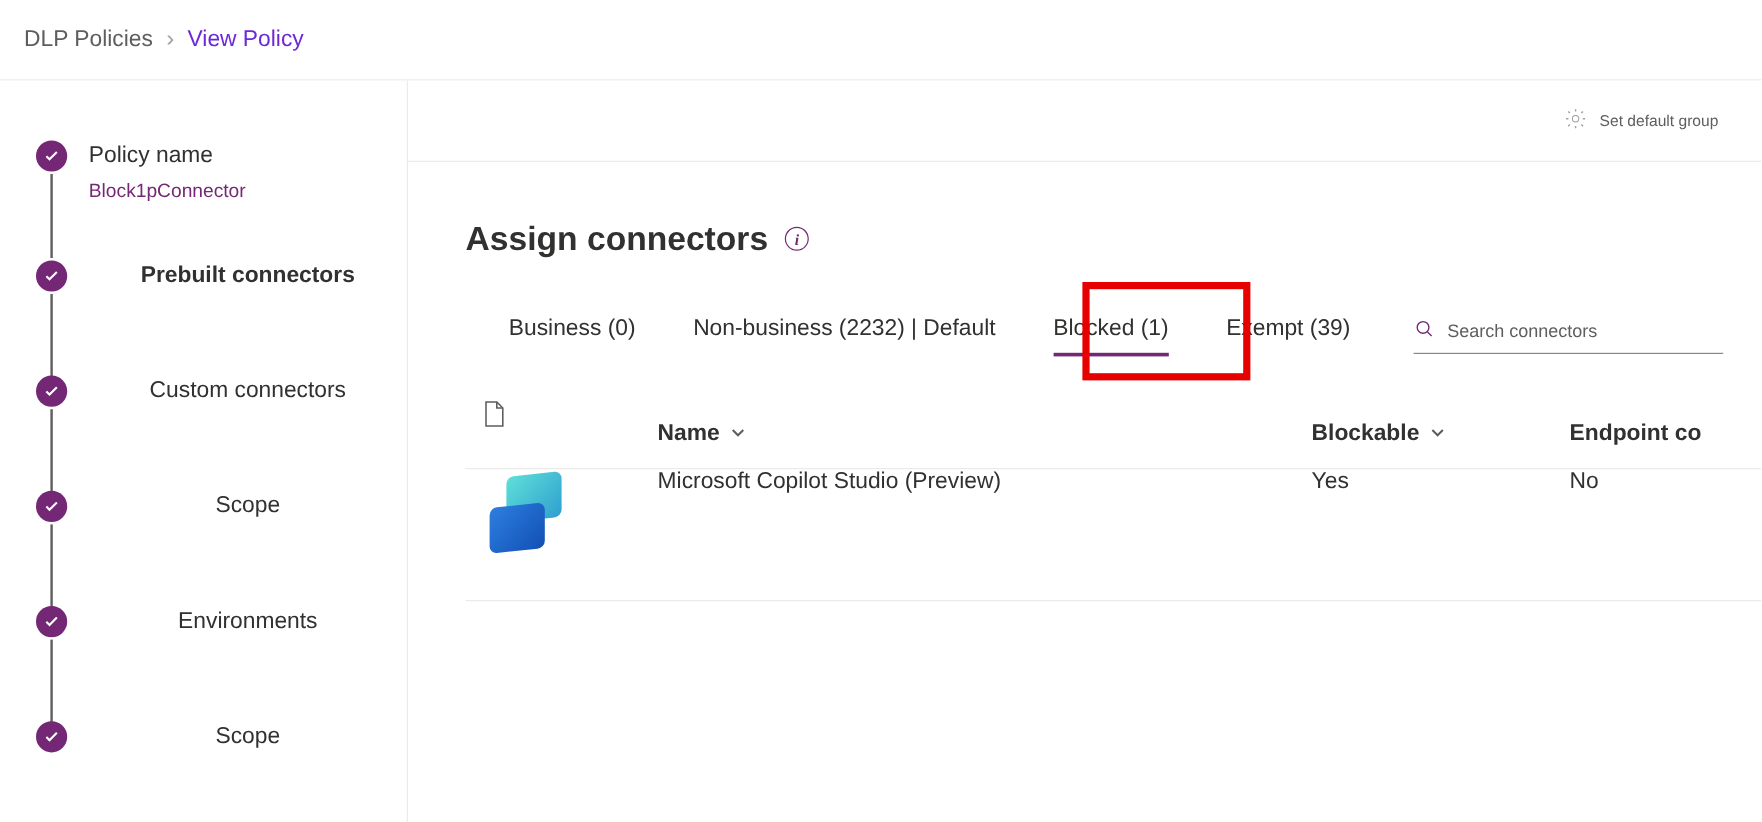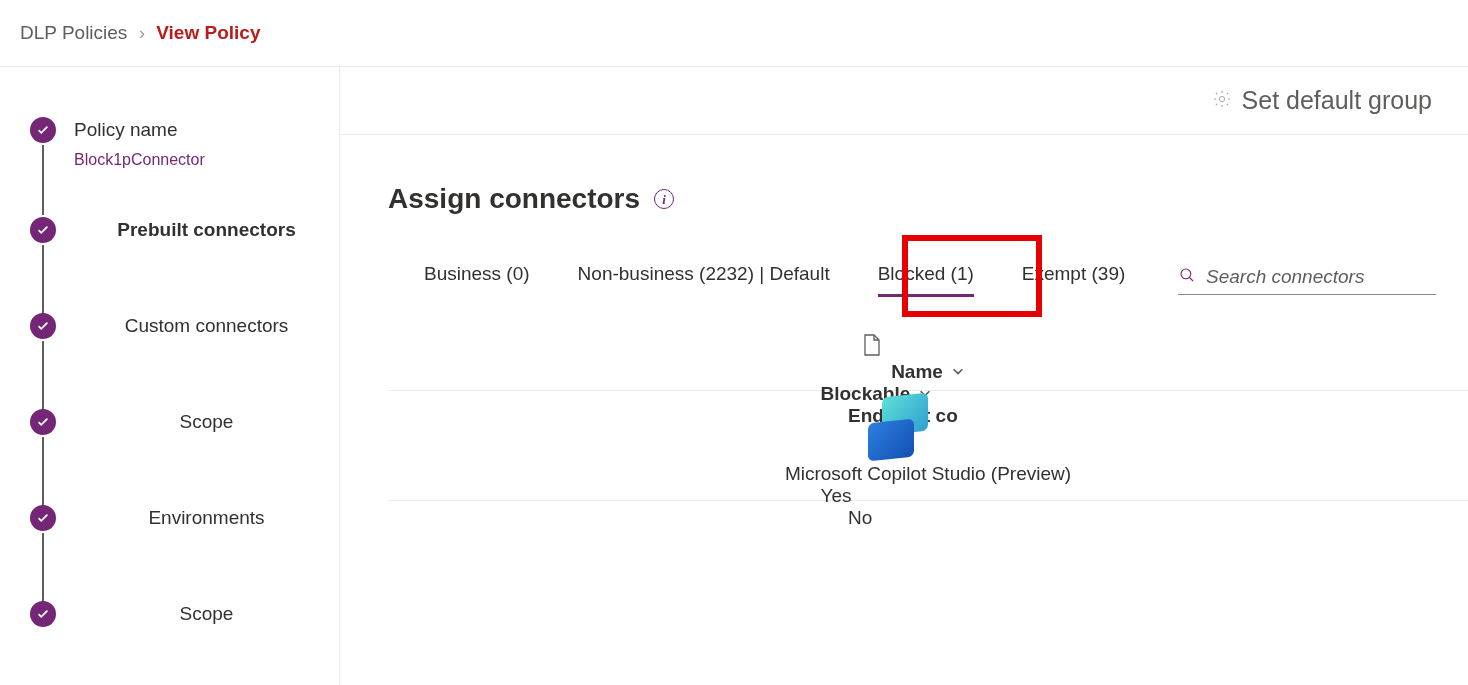--- a/index.html
+++ b/index.html
@@ -13,21 +13,21 @@
     }
 
     
     .breadcrumb-bar {
       padding: 22px 20px 22px 20px;
       border-bottom: 1px solid #edebe9;
       font-size: 19px;
     }
     .breadcrumb-link { color: #605e5c; text-decoration: none; }
     .breadcrumb-sep { color: #a19f9d; margin: 0 6px; }
-    .breadcrumb-current { font-weight: 700; color: #b91c1c; }
+    .breadcrumb-current { font-weight: 400; color: #6d28d9; }
 
     .layout {
       display: flex;
       width: 100%;
     }
 
     
     .sidebar {
       width: 340px;
       padding: 50px 0 0 30px;
@@ -87,21 +87,21 @@
       display: flex;
       align-items: center;
       justify-content: flex-end;
       padding-right: 36px;
     }
     .toolbar-btn {
       display: flex;
       align-items: center;
       gap: 10px;
       color: #605e5c;
-      font-size: 25px;
+      font-size: 13px;
       background: none;
       border: none;
       cursor: pointer;
     }
     .toolbar-btn svg { width: 20px; height: 20px; stroke: #a19f9d; fill: none; }
 
     .content {
       padding: 48px 0 16px 48px;
     }
     .page-title {
@@ -167,44 +167,41 @@
       align-items: center;
       gap: 10px;
       border-bottom: 1px solid #8a8886;
       padding-bottom: 6px;
       width: 258px;
     }
     .search-wrap svg { width: 18px; height: 18px; stroke: #742774; fill: none; stroke-width: 1.5; }
     .search-input {
       border: none;
       outline: none;
-      font-size: 19px;
+      font-size: 15px;
       color: #b91c1c;
       flex: 1;
       background: transparent;
-      font-style: italic;
     }
     .search-input::placeholder { color: #605e5c; }
 
     .tab-desc {
       margin-top: 34px;
       font-size: 19px;
       color: #323130;
     }
 
     
     .table {
       margin-top: 36px;
       width: 100%;
     }
     .thead, .trow {
       display: flex;
-      align-items: center;
       border-bottom: 1px solid #edebe9;
-      flex-direction: column;
     }
     .thead { height: 58px; }
     .trow { height: 110px; }
     .col-icon { width: 160px; padding-left: 14px; }
     .col-name { flex: 1; }
     .col-blockable { width: 215px; }
     .col-endpoint { width: 160px; }
     .th {
       font-size: 19px;
       font-weight: 600;

